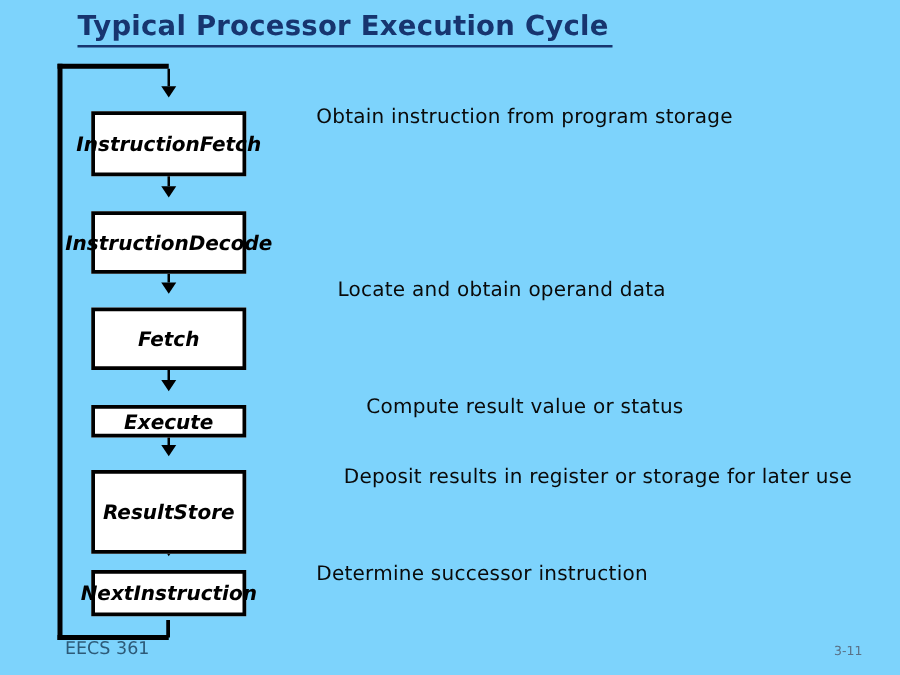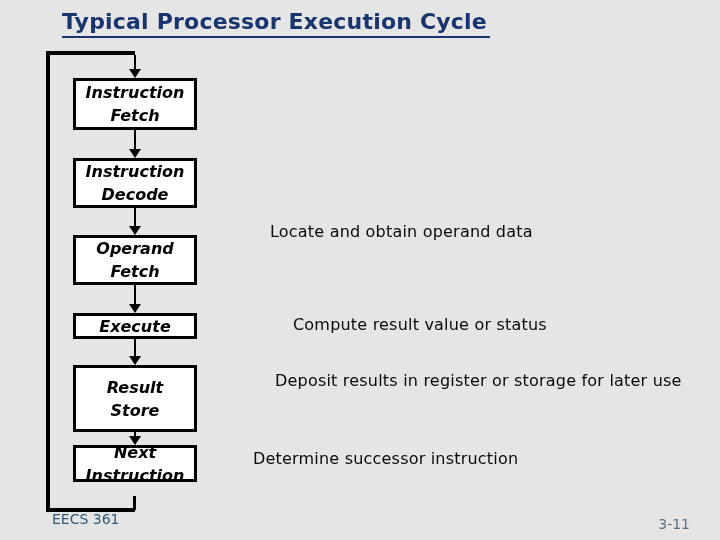--- a/index.html
+++ b/index.html
@@ -1,17 +1,17 @@
 <!DOCTYPE html>
 <html><head>
 <meta charset="utf-8">
 <style>
   html,body { margin:0; padding:0; background:#fff; }
   .slide {
-    position:relative; width:720px; height:540px; background:#e5e5e5;
+    position:relative; width:720px; height:540px; background:#7dd3fc;
     font-family:"DejaVu Sans","Liberation Sans",sans-serif; overflow:hidden;
   }
 
   
   .title {
     position:absolute; left:62px; top:9px;
     font-size:22px; font-weight:bold; letter-spacing:0.2px;
     color:#17356f; border-bottom:2px solid #17356f; padding:0 3px 2px 0;
   }
 
@@ -21,23 +21,23 @@
     box-sizing:border-box;
     border:4px solid #000; border-right:none;
   }
   
   .loop-stub { position:absolute; left:133px; top:496px; width:3px; height:14px; background:#000; }
 
   
   .fbox {
     position:absolute; left:73px; width:124px; box-sizing:border-box;
     border:3px solid #000; background:#fff;
-    display:flex; flex-direction:column; align-items:center; justify-content:center;
+    display:flex; flex-direction:row; align-items:center; justify-content:center;
     font-weight:bold; font-style:italic; font-size:16px; line-height:23px;
-    color:#000; text-align:center;
+    color:#000; text-align:center;margin-top:11px;
   }
   #box-fetch   { top:78px;  height:52px; }
   #box-decode  { top:158px; height:50px; }
   #box-operand { top:235px; height:50px; }
   #box-execute { top:313px; height:26px; }
   #box-result  { top:365px; height:67px; }
   #box-next    { top:445px; height:37px; }
 
   
   .aline { position:absolute; left:134px; width:2px; background:#000; }
@@ -56,21 +56,21 @@
   
   .desc {
     position:absolute; left:253px; font-size:16px; letter-spacing:0.2px;
     color:#0a0a0a; white-space:nowrap;
   }
   #desc-0 { top:83px; } #desc-1 { top:160px; } #desc-2 { top:222px;margin-left:17px; }
   #desc-3 { top:315px;margin-left:40px; } #desc-4 { top:371px;margin-left:22px; } #desc-5 { top:449px; }
 
   
   .footer-left { position:absolute; left:52px; top:511px; font-size:14px; color:#2d5a78; }
-  .page-num    { position:absolute; right:30px; top:516px; font-size:14px; color:#5a7186; }
+  .page-num    { position:absolute; right:30px; top:516px; font-size:10px; color:#5a7186; }
 </style>
 </head>
 <body>
 
 <div class="slide">
 
   <div class="title">Typical Processor Execution Cycle</div>
 
   <div class="loop"></div>
   <div class="loop-stub"></div>
@@ -90,35 +90,35 @@
 
   <div class="fbox" id="box-fetch">
     <span>Instruction</span>
     <span>Fetch</span>
   </div>
   <div class="fbox" id="box-decode">
     <span>Instruction</span>
     <span>Decode</span>
   </div>
   <div class="fbox" id="box-operand">
-    <span>Operand</span>
     <span>Fetch</span>
   </div>
   <div class="fbox" id="box-execute">
     <span>Execute</span>
   </div>
   <div class="fbox" id="box-result">
     <span>Result</span>
     <span>Store</span>
   </div>
   <div class="fbox" id="box-next">
     <span>Next</span>
     <span>Instruction</span>
   </div>
 
+  <div class="desc" id="desc-0">Obtain instruction from program storage</div>
   <div class="desc" id="desc-2">Locate and obtain operand data</div>
   <div class="desc" id="desc-3">Compute result value or status</div>
   <div class="desc" id="desc-4">Deposit results in register or storage for later use</div>
   <div class="desc" id="desc-5">Determine successor instruction</div>
 
   <div class="footer-left">EECS 361</div>
   <div class="page-num">3-11</div>
 
 </div>
 

